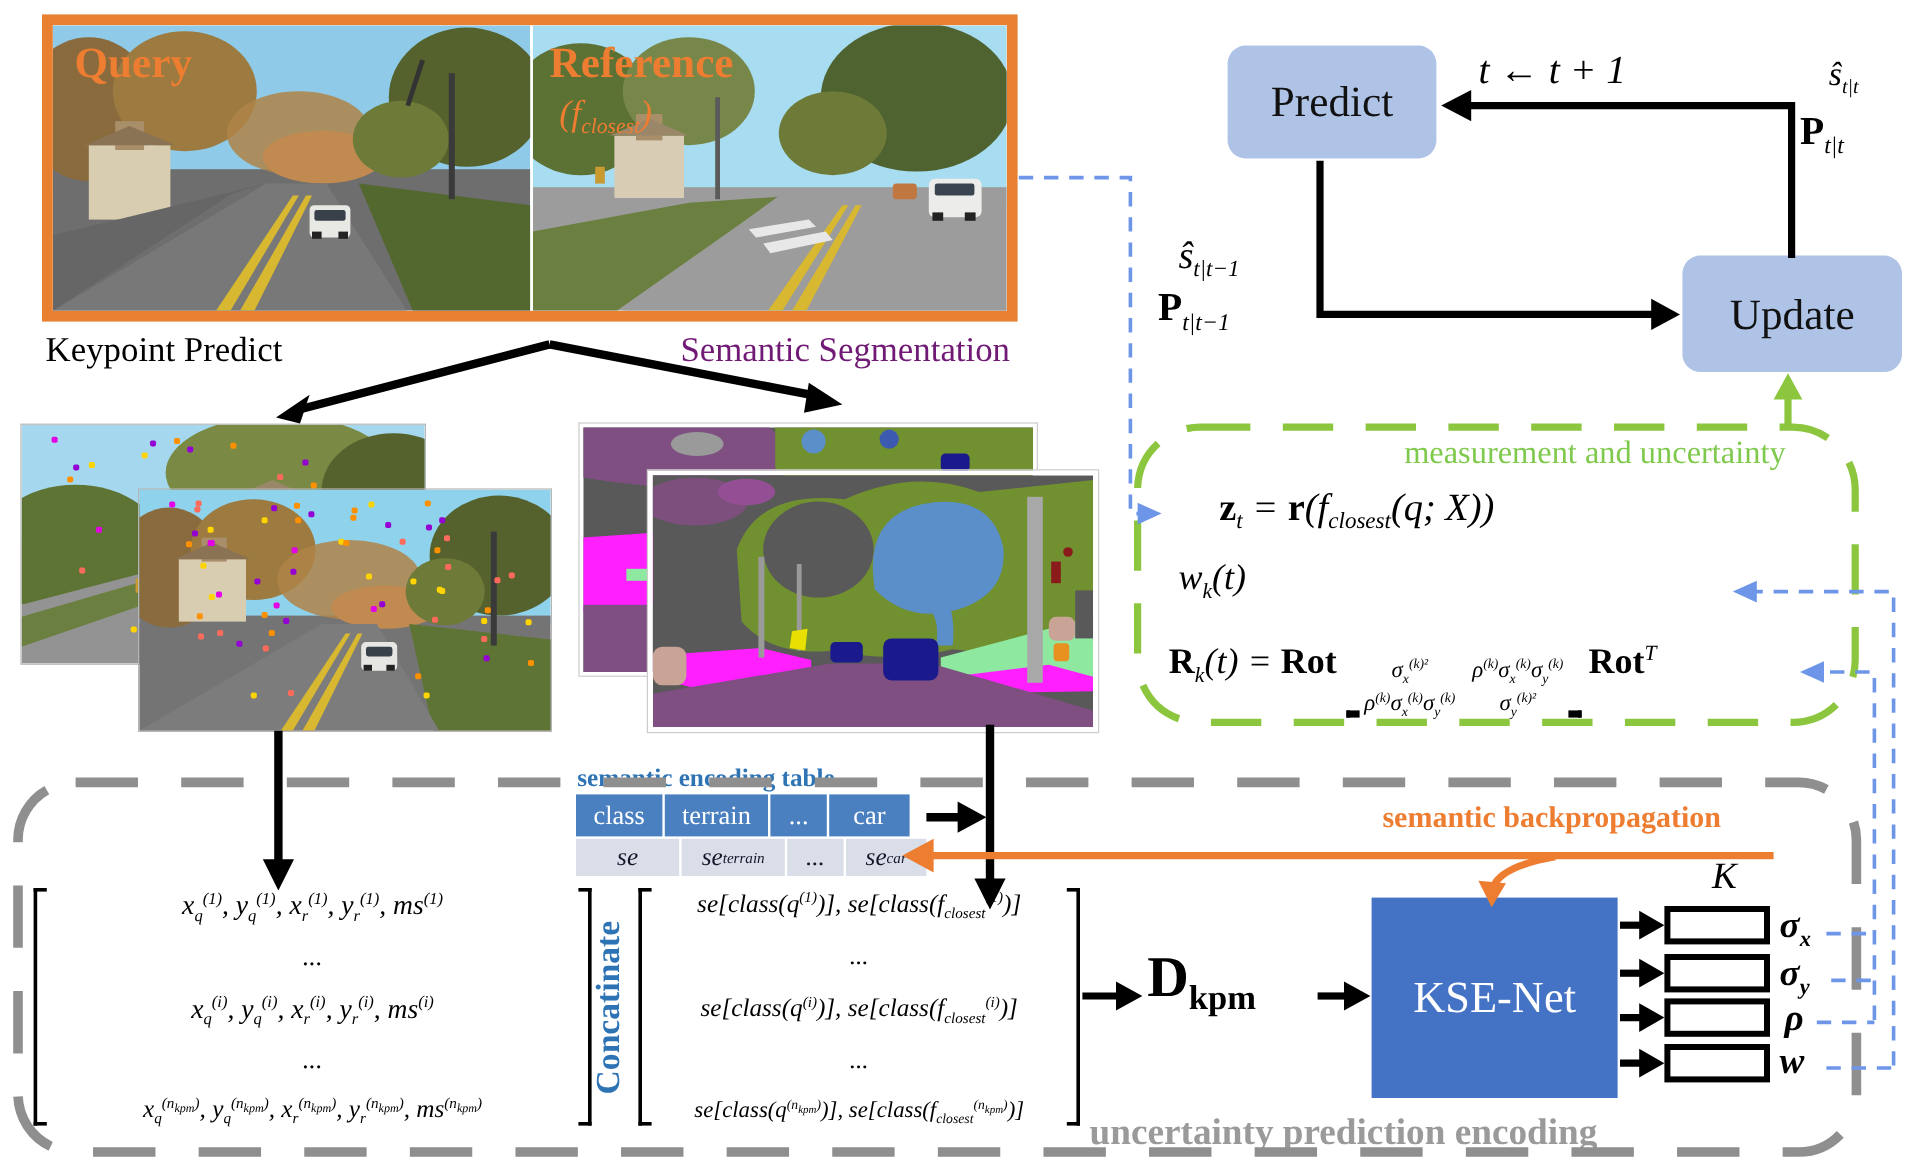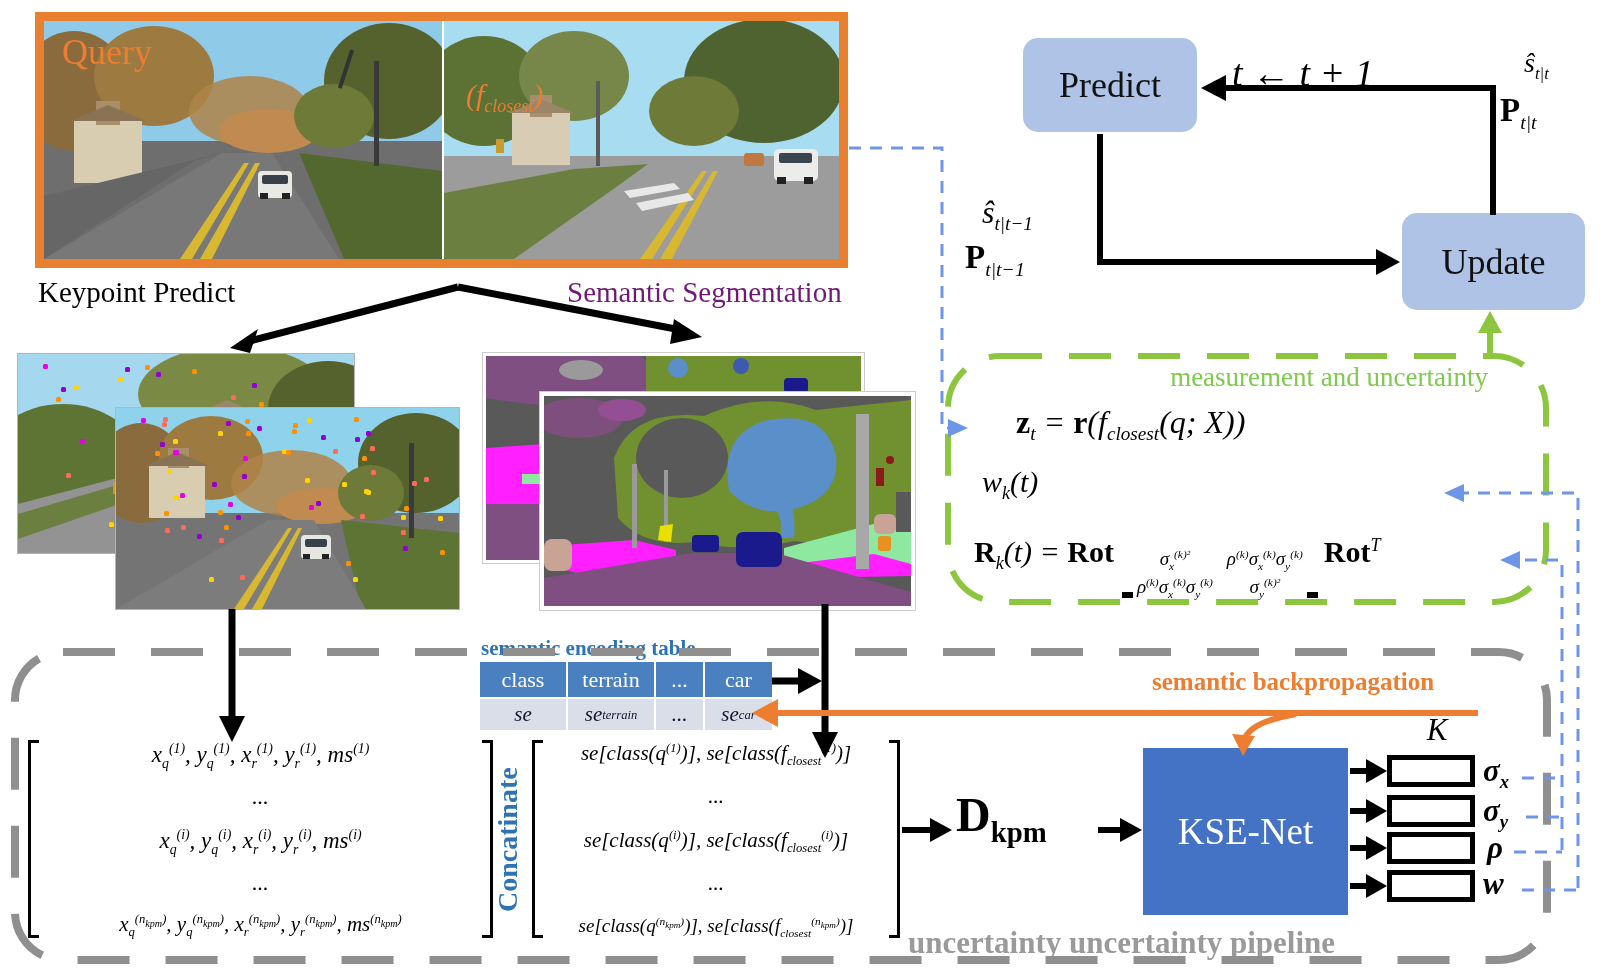--- a/index.html
+++ b/index.html
@@ -61,21 +61,21 @@
       <polygon points="0,238 0,175 178,132 150,140" fill="#666"></polygon>
       <polygon points="200,142 205,142 148,238 136,238" fill="#D8B830"></polygon>
       <polygon points="211,142 216,142 168,238 156,238" fill="#D8B830"></polygon>
       <rect x="214" y="150" width="34" height="27" rx="4" fill="#E8E8E4"></rect>
       <rect x="218" y="154" width="26" height="9" rx="2" fill="#38404a"></rect>
       <rect x="216" y="172" width="8" height="6" fill="#222"></rect>
         <rect x="238" y="172" width="8" height="6" fill="#222"></rect>
       <rect x="330" y="40" width="5" height="105" fill="#3a3a3a"></rect>
       <rect x="300" y="28" width="4" height="40" fill="#333" transform="rotate(18 302 48)"></rect>
     </svg>
-    <div class="abs" style="left:18px;top:10px;font-size:36px;font-weight:normal;color:#ED7D31">Query</div>
+    <div class="abs" style="left:18px;top:10px;font-size:36px;font-weight:bold;color:#ED7D31">Query</div>
   </div>
   <div class="photo" style="left:400px;top:0;width:395px;height:238px">
     <svg width="395" height="238" viewBox="0 0 395 238">
       <rect width="395" height="150" fill="#A8DCF0"></rect>
       <rect y="135" width="395" height="103" fill="#9C9C9C"></rect>
       <ellipse cx="40" cy="70" rx="60" ry="55" fill="#5C7134"></ellipse>
       <ellipse cx="130" cy="55" rx="55" ry="45" fill="#77874A"></ellipse>
       <ellipse cx="320" cy="60" rx="80" ry="62" fill="#4E6330"></ellipse>
       <ellipse cx="250" cy="90" rx="45" ry="35" fill="#6E7A38"></ellipse>
       <rect x="68" y="92" width="58" height="52" fill="#D8CDB4"></rect>
@@ -88,20 +88,21 @@
       <polygon points="180,170 230,162 236,168 186,177" fill="#E8E8E8"></polygon>
       <polygon points="192,182 244,172 250,179 198,190" fill="#E8E8E8"></polygon>
       <rect x="330" y="128" width="44" height="32" rx="5" fill="#ECECEA"></rect>
       <rect x="335" y="132" width="33" height="10" rx="2" fill="#3a4450"></rect>
       <rect x="333" y="156" width="9" height="7" fill="#222"></rect>
         <rect x="360" y="156" width="9" height="7" fill="#222"></rect>
       <rect x="300" y="132" width="20" height="13" rx="3" fill="#C07840"></rect>
       <rect x="152" y="60" width="4" height="85" fill="#5a5a5a"></rect>
       <rect x="52" y="118" width="8" height="14" fill="#C89A30"></rect>
     </svg>
+    <div class="abs" style="left:14px;top:10px;font-size:36px;font-weight:bold;color:#ED7D31">Reference</div>
     <div class="abs eq" style="left:22px;top:58px;font-size:30px;color:#ED7D31;position:absolute">(f<sub>closest</sub>)</div>
   </div>
 </div>
 
 <div class="abs" style="left:38px;top:276px;font-size:29px;color:#000">Keypoint Predict</div>
 <div class="abs" style="left:567px;top:276px;font-size:29px;color:#701a75">Semantic Segmentation</div>
 
 <div class="photo" style="left:17px;top:353px;width:336px;height:199px;border:1px solid #b5b5b5;z-index:2">
   <svg width="336" height="199" viewBox="0 0 336 199">
     <rect width="336" height="100" fill="#A5D8EE"></rect>
@@ -183,21 +184,21 @@
     <rect x="352" y="96" width="15" height="40" fill="#595959"></rect>
   </svg>
 </div>
 
 <div class="kfbox" style="left:1023px;top:38px;width:174px;height:94px">
   <span>Predict</span>
 </div>
 <div class="kfbox" style="left:1402px;top:213px;width:183px;height:97px">
   <span>Update</span>
 </div>
-<div class="eq" style="left:1232px;top:54px;font-size:38px">t ← t + 1</div>
+<div class="eq" style="left:1232px;top:42px;font-size:33px">t ← t + 1</div>
 <div class="eq" style="left:1524px;top:48px;font-size:28px">ŝ<sub>t|t</sub></div>
 <div class="eq" style="left:1500px;top:93px;font-size:33px"><b>P</b><sub>t|t</sub></div>
 <div class="eq" style="left:982px;top:196px;font-size:32px">ŝ<sub>t|t−1</sub></div>
 <div class="eq" style="left:965px;top:240px;font-size:33px"><b>P</b><sub>t|t−1</sub></div>
 
 <div class="abs" style="left:1120px;top:362px;width:368px;text-align:right;font-size:27px;color:#7FC94C">measurement and uncertainty</div>
 <div class="eq" style="left:1016px;top:406px;font-size:32px"><b>z</b><sub>t</sub> = <b>r</b>(f<sub>closest</sub>(q; X))</div>
 <div class="eq" style="left:982px;top:466px;font-size:30px">w<sub>k</sub>(t)</div>
 <div class="abs rmx" style="left:974px;top:506px;height:92px">
   <div class="eq" style="position:relative;font-size:30px;align-self:center"><b>R</b><sub>k</sub>(t) = <b>Rot</b></div>
@@ -208,21 +209,21 @@
     <span>ρ<sup>(k)</sup>σ<sub>x</sub><sup>(k)</sup>σ<sub>y</sub><sup>(k)</sup></span>
     <span>σ<sub>y</sub><sup>(k)²</sup></span>
   </div>
   <div class="br br-r"></div>
   <div class="eq" style="position:relative;font-size:30px;align-self:center;margin-left:6px"><b>Rot</b><sup>T</sup></div>
 </div>
 
 <div class="abs" style="left:481px;top:636px;font-size:21px;font-weight:bold;color:#2E74B5">semantic encoding table</div>
 <div class="enc-table">
   <div class="enc-row">
-    <div class="enc-cell enc-h" style="width:86px">class</div>
+    <div class="enc-cell enc-h" style="width:72px">class</div>
     <div class="enc-cell enc-h" style="width:86px">terrain</div>
     <div class="enc-cell enc-h" style="width:47px">...</div>
     <div class="enc-cell enc-h" style="width:67px">car</div>
   </div>
   <div class="enc-row">
     <div class="enc-cell enc-v" style="width:86px">se</div>
     <div class="enc-cell enc-v" style="width:86px">se<sub>terrain</sub></div>
     <div class="enc-cell enc-v" style="width:47px">...</div>
     <div class="enc-cell enc-v" style="width:67px">se<sub>car</sub></div>
   </div>
@@ -262,21 +263,21 @@
 <div class="outbox" style="top:755px"></div>
 <div class="outbox" style="top:795px"></div>
 <div class="outbox" style="top:832px"></div>
 <div class="outbox" style="top:870px"></div>
 <div class="eq" style="left:1483px;top:755px;font-size:31px;font-weight:bold">σ<sub>x</sub></div>
 <div class="eq" style="left:1483px;top:795px;font-size:31px;font-weight:bold">σ<sub>y</sub></div>
 <div class="eq" style="left:1487px;top:832px;font-size:31px;font-weight:bold">ρ</div>
 <div class="eq" style="left:1483px;top:868px;font-size:31px;font-weight:bold">w</div>
 
 <div class="abs" style="left:1152px;top:668px;font-size:25px;font-weight:bold;color:#ED7D31">semantic backpropagation</div>
-<div class="abs" style="left:908px;top:925px;font-size:31px;font-weight:bold;color:#9A9A9A">uncertainty uncertainty pipeline</div>
+<div class="abs" style="left:908px;top:925px;font-size:31px;font-weight:bold;color:#9A9A9A">uncertainty prediction encoding</div>
 
 <svg class="abs" style="left:0;top:0;z-index:4;pointer-events:none" width="1600" height="979" viewBox="0 0 1600 979">
 
   <rect x="15" y="652" width="1532" height="308" rx="48" fill="none" stroke="#8F8F8F" stroke-width="8" stroke-dasharray="52 36"></rect>
 
   <rect x="948" y="356" width="598" height="246" rx="52" fill="none" stroke="#8CC63E" stroke-width="6" stroke-dasharray="42 27"></rect>
 
   <g stroke="#000" stroke-width="7" fill="#000">
     <line x1="458" y1="287" x2="250" y2="341"></line>
     <polygon points="230,348 258,329 250,353" stroke="none"></polygon>

